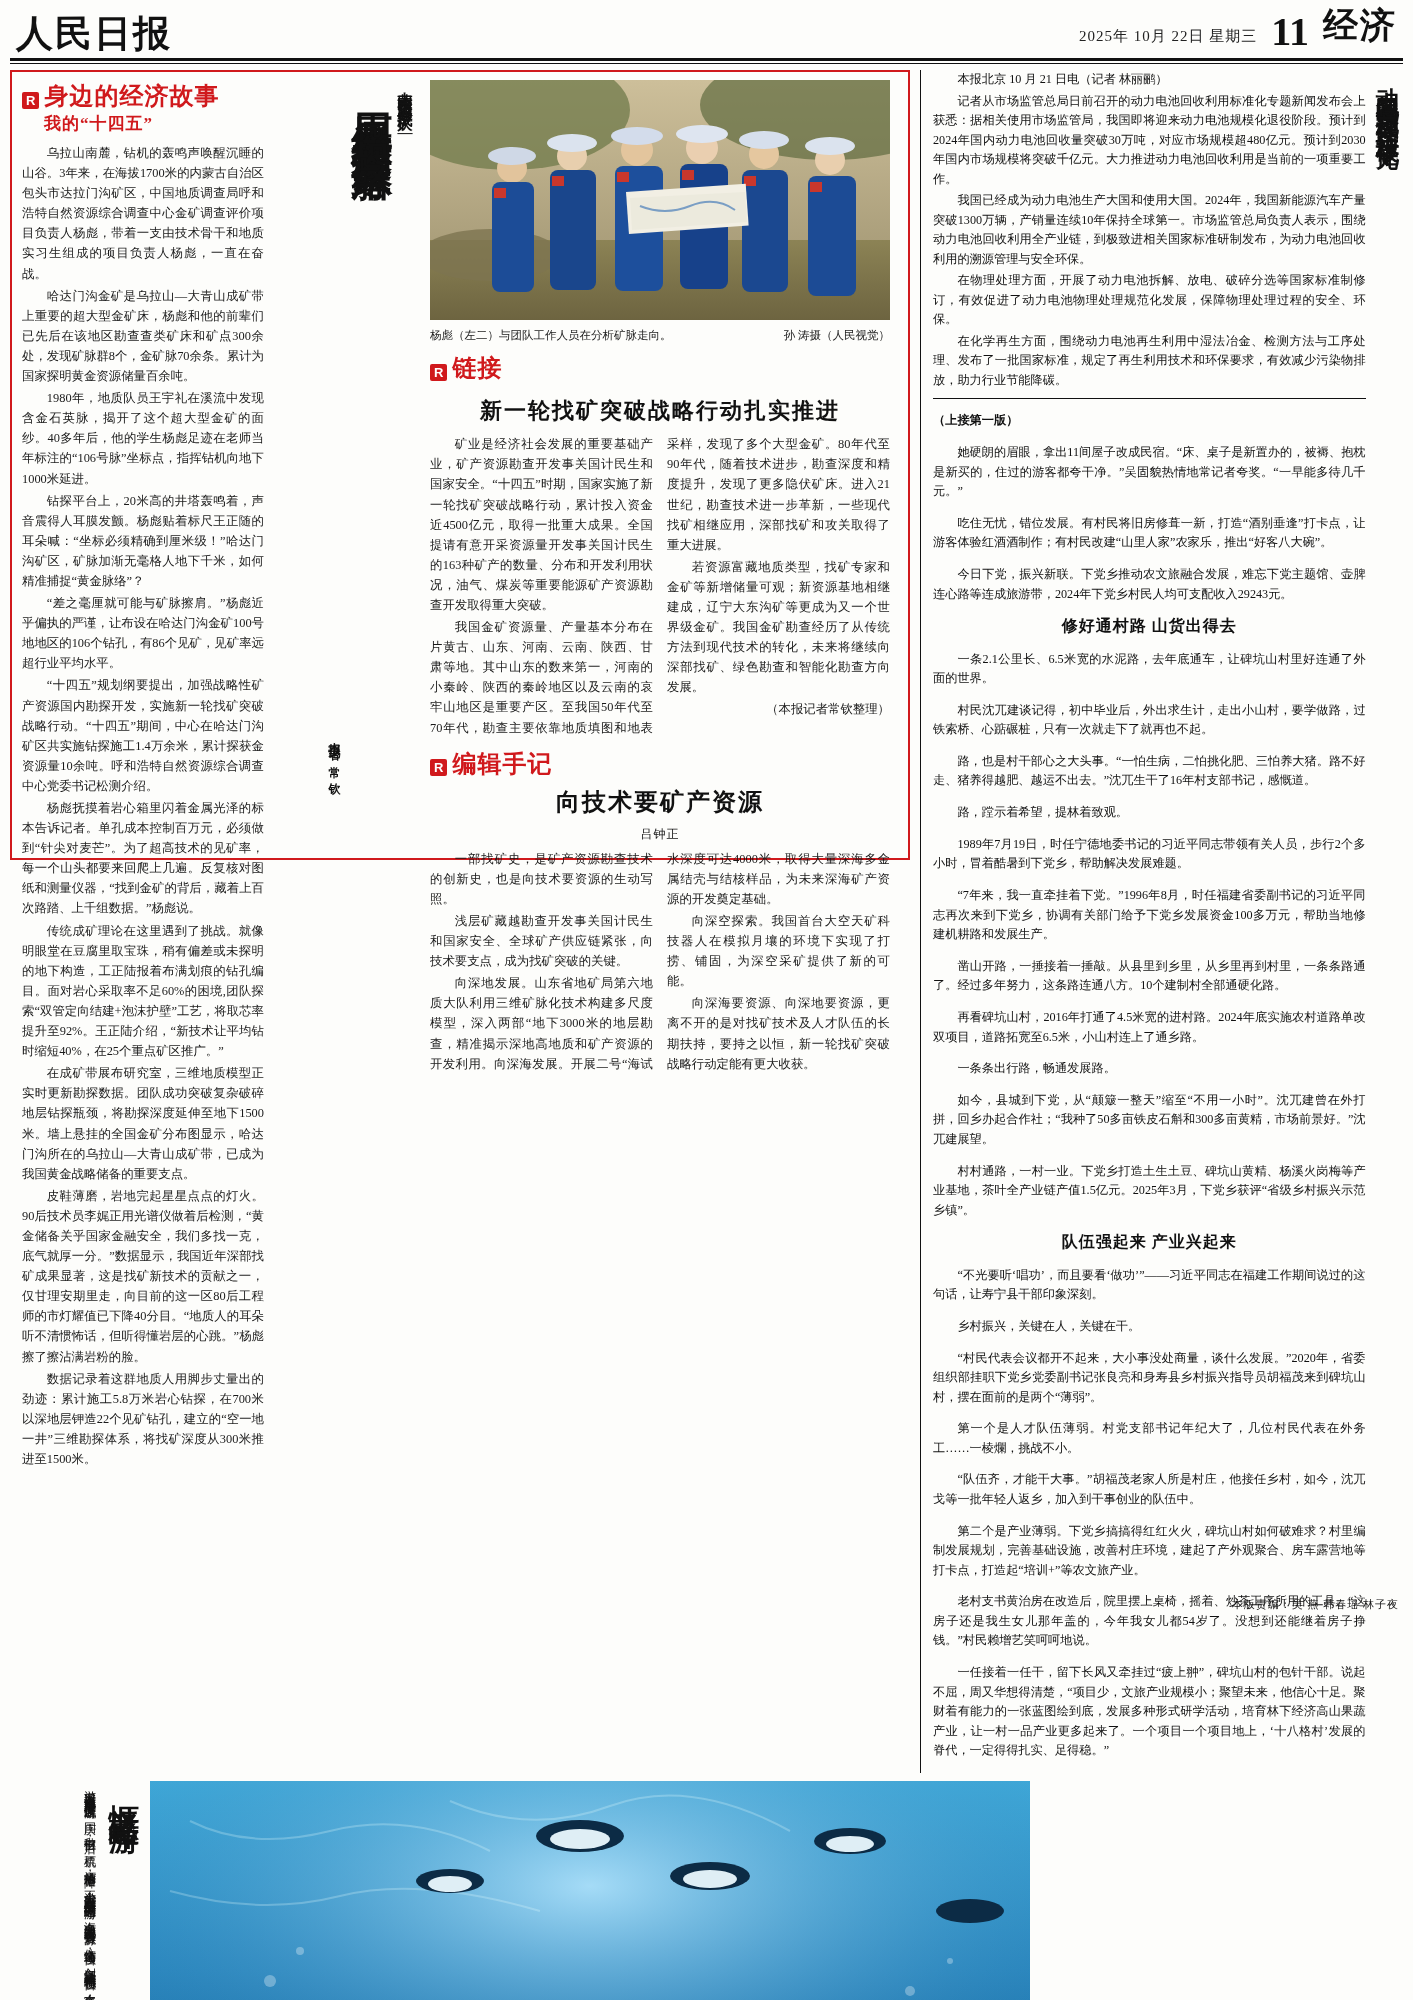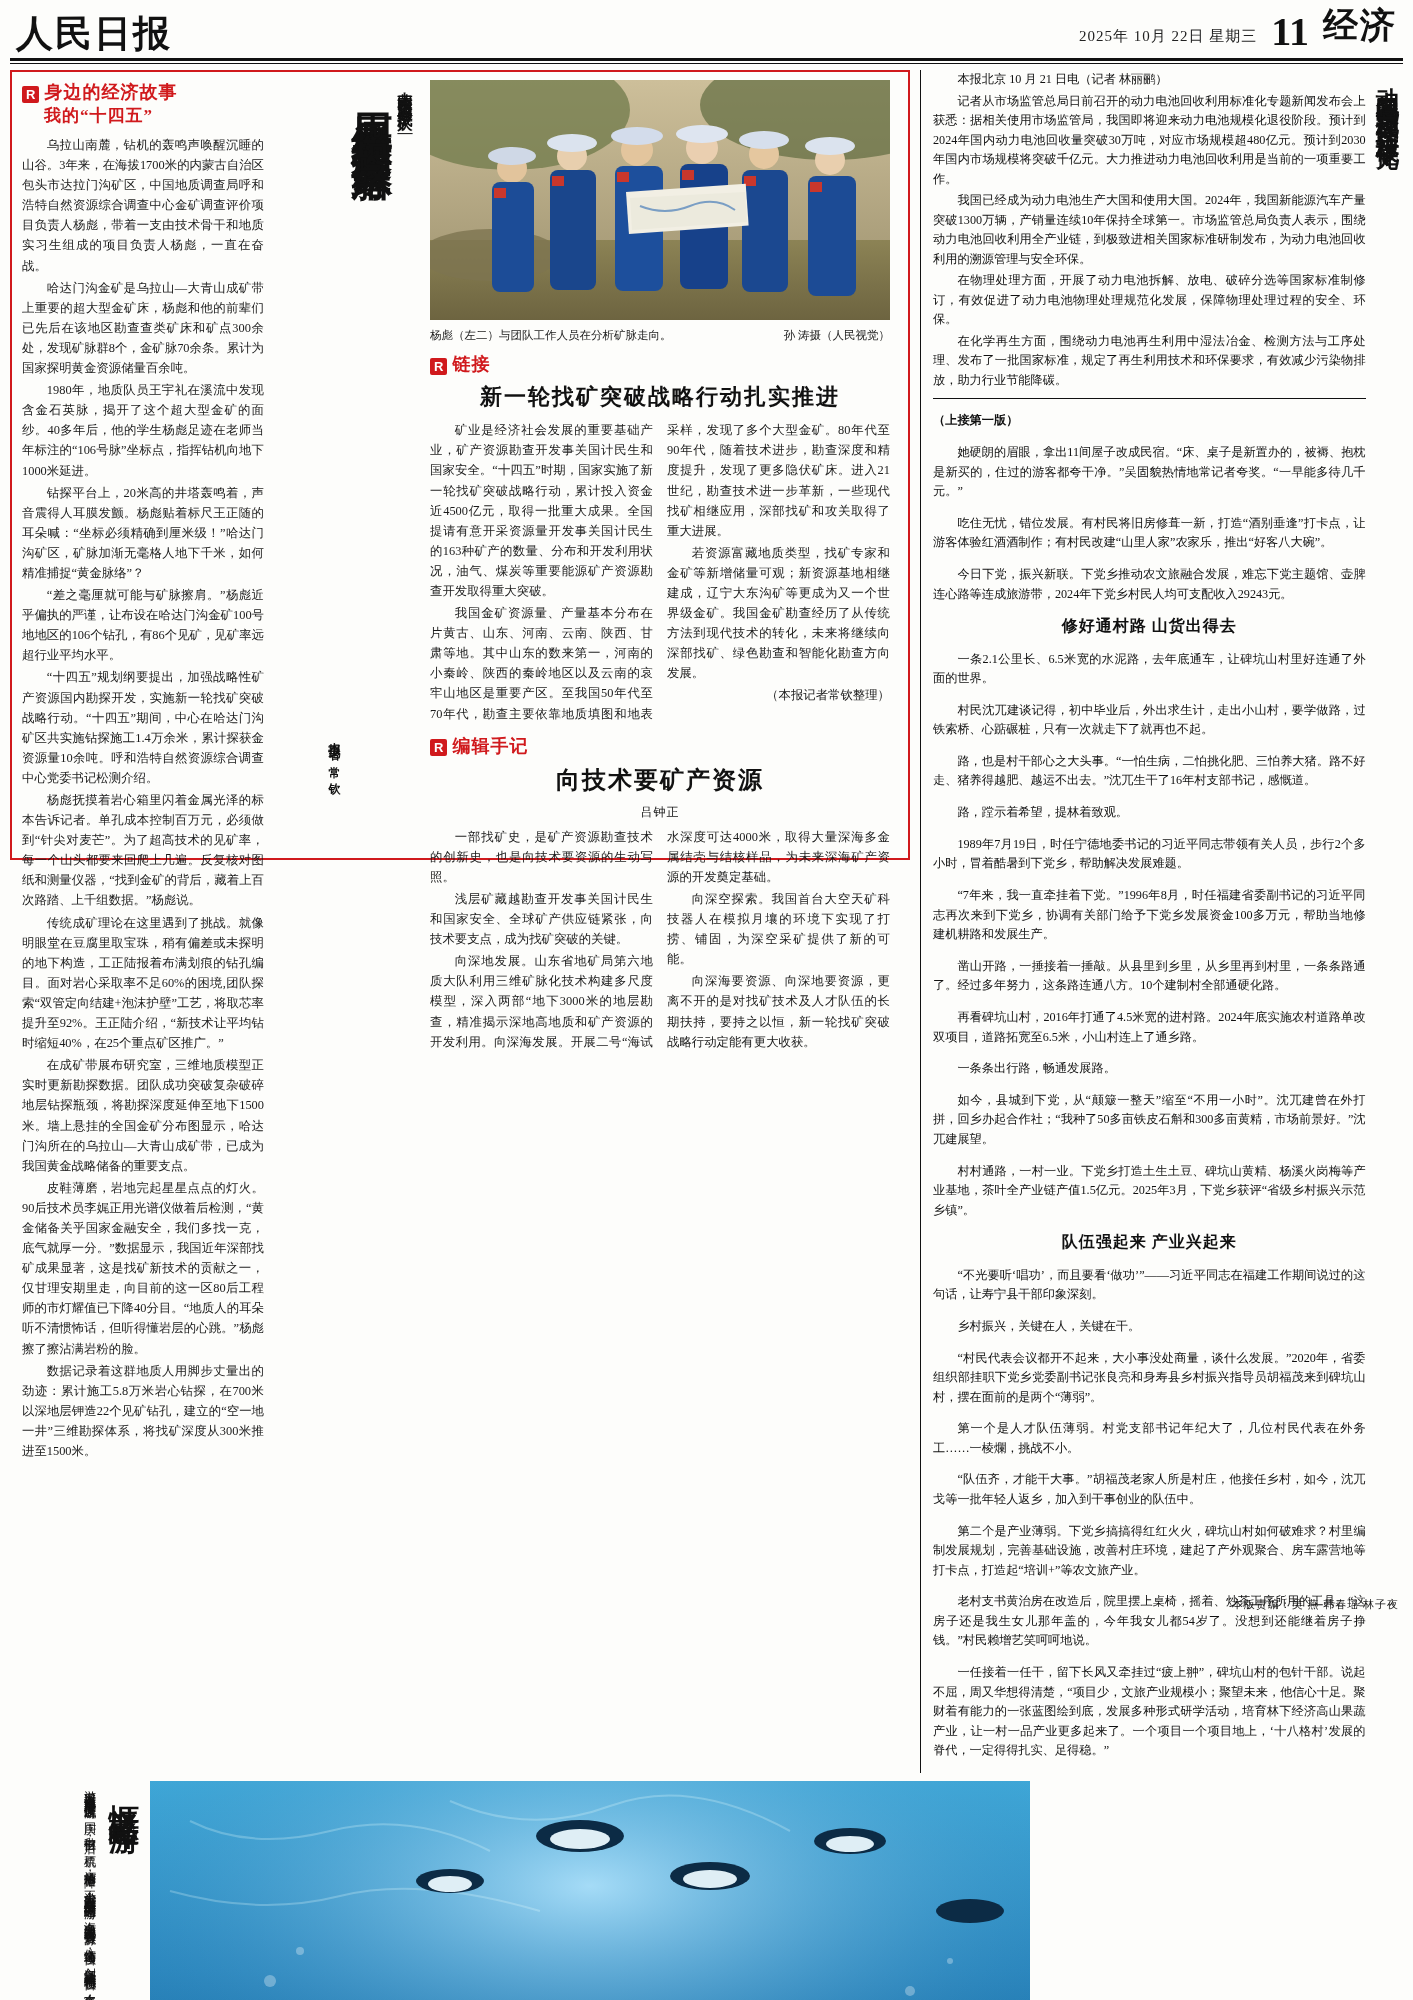--- a/index.html
+++ b/index.html
@@ -45,21 +45,21 @@
   }
   .rb-col-a{width:250px;padding-right:8px;box-sizing:border-box;}
   .rb-col-b{width:150px;padding:0 6px;box-sizing:border-box;}
   .rb-col-c{width:468px;padding-left:8px;box-sizing:border-box;}
 
   .tag{
     display:inline-block;background:#d0191c;color:#fff;font-size:13px;
     padding:1px 4px;margin-right:5px;font-weight:bold;border-radius:2px;
     vertical-align:middle;font-family:"Liberation Sans",sans-serif;
   }
-  .sec-head{font-size:18px;font-weight:bold;color:#d0191c;letter-spacing:1px;margin-bottom:4px;}
+  .sec-head{font-size:24px;font-weight:bold;color:#d0191c;letter-spacing:1px;margin-bottom:4px;}
   .sec-sub{font-size:17px;font-weight:bold;color:#d0191c;margin:0 0 8px 22px;letter-spacing:1px;}
 
   .body-text{
     font-size:12.4px;line-height:1.62;text-align:justify;color:#1a1a1a;
     text-indent:2em;
   }
   .body-text p{margin:0 0 2px 0;}
 
   
   .vhead{
@@ -71,21 +71,21 @@
   .vbyline{font-size:12px;letter-spacing:2px;line-height:1.4;}
   .vcolwrap{display:flex;flex-direction:row-reverse;height:100%;}
 
   
   .photo{position:relative;overflow:hidden;border:0;}
   .cap{font-size:11.5px;line-height:1.5;color:#222;margin-top:3px;display:flex;justify-content:space-between;}
   .cap .credit{white-space:nowrap;padding-left:8px;}
 
   .two-col{column-count:2;column-gap:14px;}
 
-  .center-title{font-size:22px;font-weight:bold;text-align:center;letter-spacing:2px;margin:6px 0 8px 0;}
+  .center-title{font-size:22px;font-weight:bold;text-align:center;letter-spacing:2px;margin:12px 0 8px 0;}
   .center-title-sm{font-size:24px;font-weight:bold;text-align:center;letter-spacing:2px;margin:6px 0 8px 0;}
   .byline-c{font-size:12px;text-align:center;margin:2px 0 6px 0;letter-spacing:1px;}
 
   
   .r-vhead{
     writing-mode:vertical-rl;text-orientation:upright;font-weight:bold;
     font-size:23px;letter-spacing:3px;line-height:1.15;height:700px;
   }
   .r-body{font-size:12.2px;line-height:1.6;text-align:justify;text-indent:2em;}
   .r-body p{margin:0 0 2px 0;}

